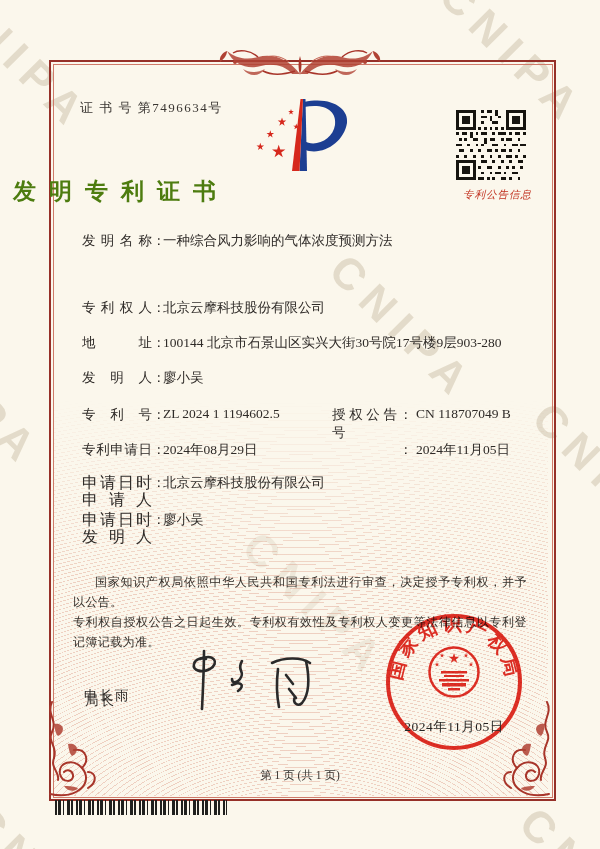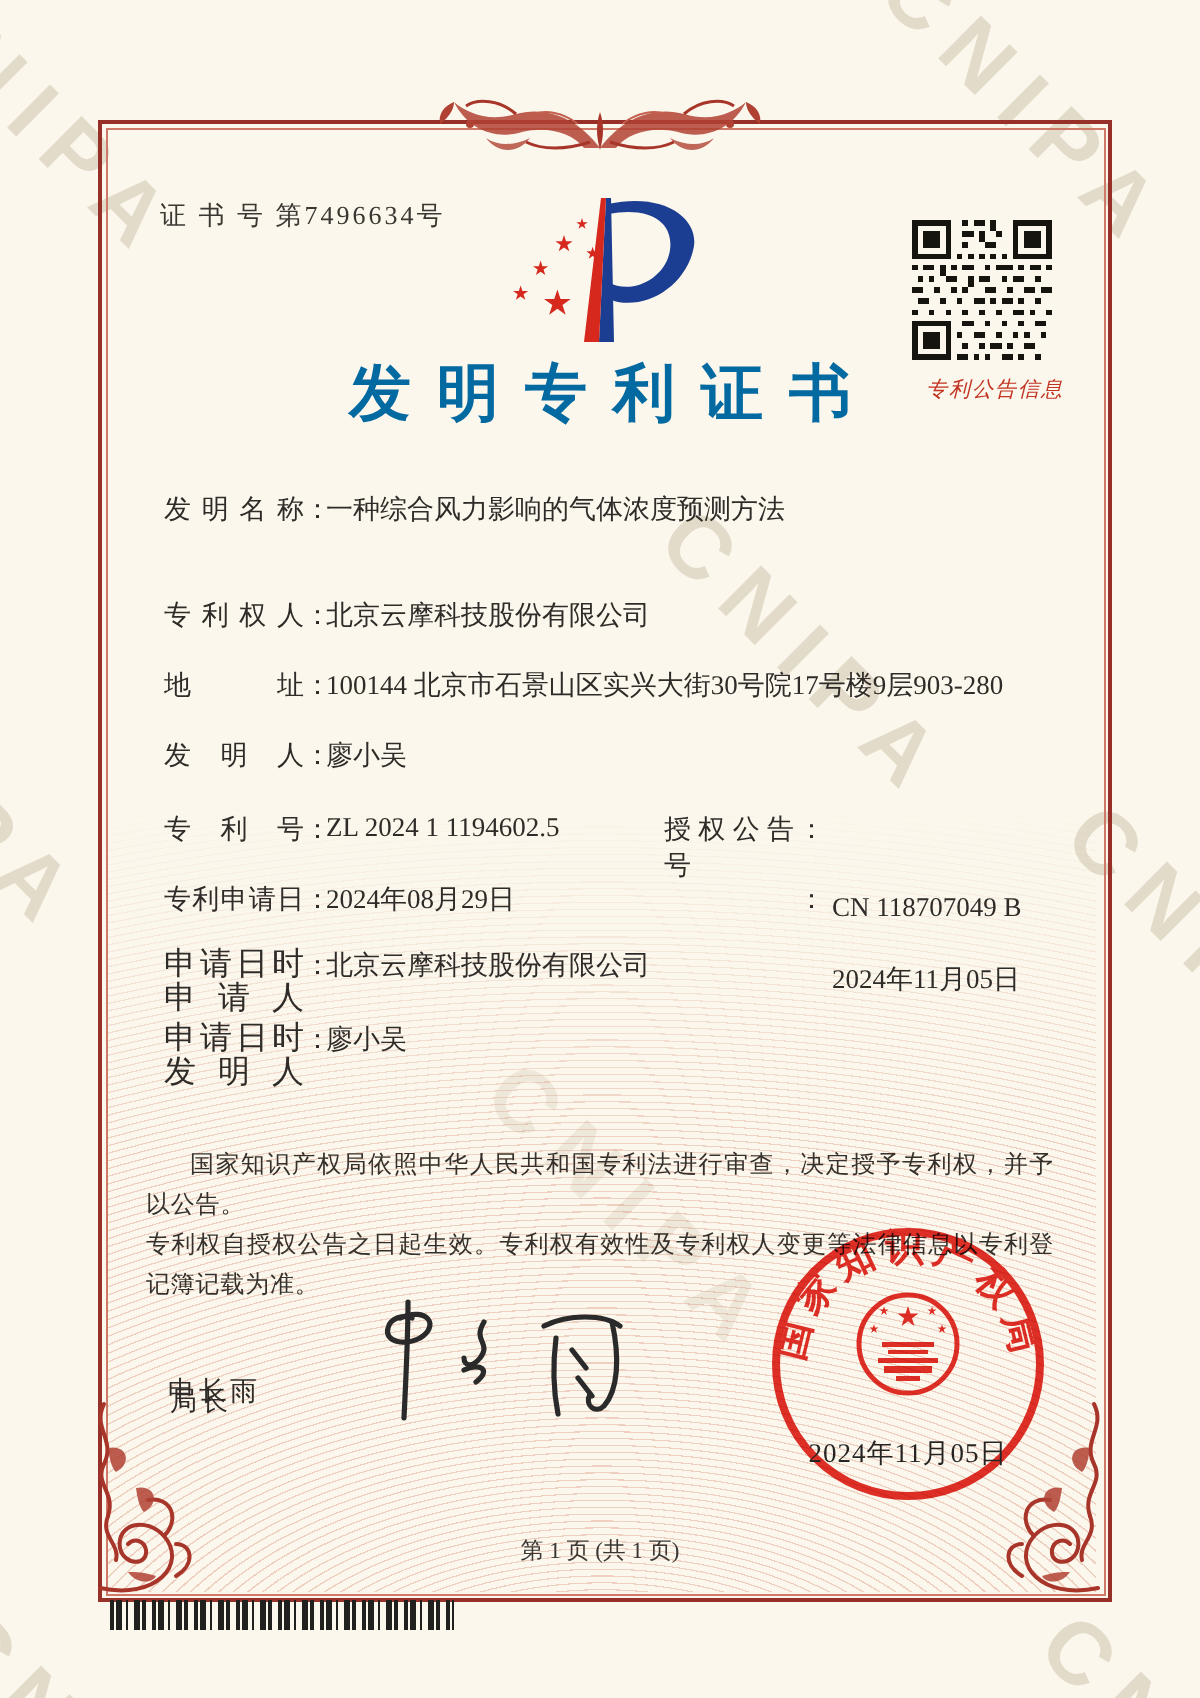--- a/index.html
+++ b/index.html
@@ -27,34 +27,34 @@
     -webkit-mask-image:linear-gradient(to top,#000 55%,transparent 100%);
     mask-image:linear-gradient(to top,#000 55%,transparent 100%);
     pointer-events:none;
   }
   
   .cert-no{position:absolute;left:80px;top:99px;font-size:13px;letter-spacing:1.5px;color:#3a3632;}
   .logo{position:absolute;left:249px;top:95px;}
   .qr{position:absolute;left:456px;top:110px;}
   .qr-caption{position:absolute;left:450px;top:188px;width:82px;text-align:right;
     font-size:10.5px;font-style:italic;color:#c23321;letter-spacing:1px;}
-  .title{position:absolute;left:0;top:176px;width:100%;text-align:center;
-    font-size:31px;font-weight:bold;letter-spacing:13px;padding-left:13px;
-    box-sizing:border-box;color:#0369a1;}
+  .title{position:absolute;left:0;top:176px;width:100%;
+    font-size:23px;font-weight:bold;letter-spacing:13px;padding-left:13px;
+    box-sizing:border-box;color:#4d7c0f;}
   
   .row{position:absolute;left:0;width:100%;height:18px;font-size:13.5px;}
   .row .lbl{position:absolute;left:82px;width:70px;display:inline-block;
     text-align:justify;text-align-last:justify;}
   .row.sm .lbl{font-size:16px;line-height:17px;}
   .row .col{position:absolute;left:152px;}
   .row .val{position:absolute;left:163px;white-space:nowrap;}
   .row .lbl2{position:absolute;left:332px;width:65px;display:inline-block;
     text-align:justify;text-align-last:justify;}
   .row .col2{position:absolute;left:399px;}
-  .row .val2{position:absolute;left:416px;white-space:nowrap;margin-top:40px;}
+  .row .val2{position:absolute;left:416px;white-space:nowrap;}
   
   .statement{position:absolute;left:73px;top:572px;width:454px;
     font-size:12px;line-height:20px;color:#35302b;
     text-align:justify;letter-spacing:0.4px;}
   .statement .l1{display:block;text-indent:22px;}
   .statement .l2{display:block;}
   
   .signer-title{position:absolute;left:85px;top:664px;font-size:13.5px;letter-spacing:2px;margin-top:28px;}
   .signer-name{position:absolute;left:84px;top:687px;font-size:13.5px;letter-spacing:2px;}
   .signature{position:absolute;left:180px;top:645px;}
@@ -162,21 +162,21 @@
     <rect x="0" y="0" width="25" height="25" fill="#fbf7ec"></rect>
     <path fill="#16140f" d="M0 0h7v7H0zM18 0h7v7h-7zM0 18h7v7H0z"></path>
     <path fill="#fbf7ec" d="M1 1h5v5H1zM19 1h5v5h-5zM1 19h5v5H1z"></path>
     <path fill="#16140f" d="M2 2h3v3H2zM20 2h3v3h-3zM2 20h3v3H2z"></path>
     <path fill="#16140f" d="M9 0h1v1H9zM11 0h2v1h-2zM14 0h1v2h-1zM9 2h2v1H9zM12 2h1v2h-1zM15 2h1v1h-1zM9 4h1v1H9zM13 4h2v1h-2zM8 6h1v1H8zM10 6h1v1h-1zM12 6h1v1h-1zM14 6h1v1h-1zM16 6h1v1h-1zM0 8h1v1H0zM2 8h2v1H2zM5 8h1v2H5zM7 8h1v1H7zM9 8h2v1H9zM13 8h1v1h-1zM15 8h3v1h-3zM19 8h1v1h-1zM21 8h2v1h-2zM24 8h1v1h-1zM1 10h1v1H1zM3 10h1v1H3zM6 10h2v1H6zM10 10h1v2h-1zM12 10h2v1h-2zM16 10h1v1h-1zM18 10h2v1h-2zM22 10h1v1h-1zM0 12h2v1H0zM4 12h1v1H4zM7 12h1v1H7zM9 12h1v1H9zM13 12h2v1h-2zM17 12h1v1h-1zM20 12h2v1h-2zM23 12h2v1h-2zM1 14h2v1H1zM5 14h1v1H5zM8 14h1v1H8zM11 14h2v1h-2zM14 14h1v1h-1zM16 14h2v1h-2zM19 14h1v1h-1zM22 14h1v1h-1zM0 16h1v1H0zM3 16h1v1H3zM6 16h1v1H6zM9 16h1v1H9zM12 16h1v1h-1zM15 16h1v1h-1zM18 16h2v1h-2zM21 16h1v1h-1zM24 16h1v1h-1zM9 18h2v1H9zM13 18h1v1h-1zM16 18h1v1h-1zM19 18h1v1h-1zM22 18h2v1h-2zM8 20h1v1H8zM11 20h2v1h-2zM15 20h1v1h-1zM18 20h1v1h-1zM20 20h1v1h-1zM23 20h1v1h-1zM9 22h1v1H9zM12 22h1v1h-1zM14 22h2v1h-2zM17 22h1v1h-1zM20 22h2v1h-2zM8 24h2v1H8zM11 24h1v1h-1zM13 24h1v1h-1zM16 24h2v1h-2zM19 24h1v1h-1zM22 24h1v1h-1z"></path>
   </svg>
   <div class="qr-caption">专利公告信息</div>
 
   <div class="title">发明专利证书</div>
 
-  <div class="row" style="top:246px">
+  <div class="row" style="top:232px">
     <span class="lbl">发明名称</span>
       <span class="col">：</span>
       <span class="val">一种综合风力影响的气体浓度预测方法</span>
   </div>
   <div class="row" style="top:299px">
     <span class="lbl">专利权人</span>
       <span class="col">：</span>
       <span class="val">北京云摩科技股份有限公司</span>
   </div>
   <div class="row" style="top:334px">

